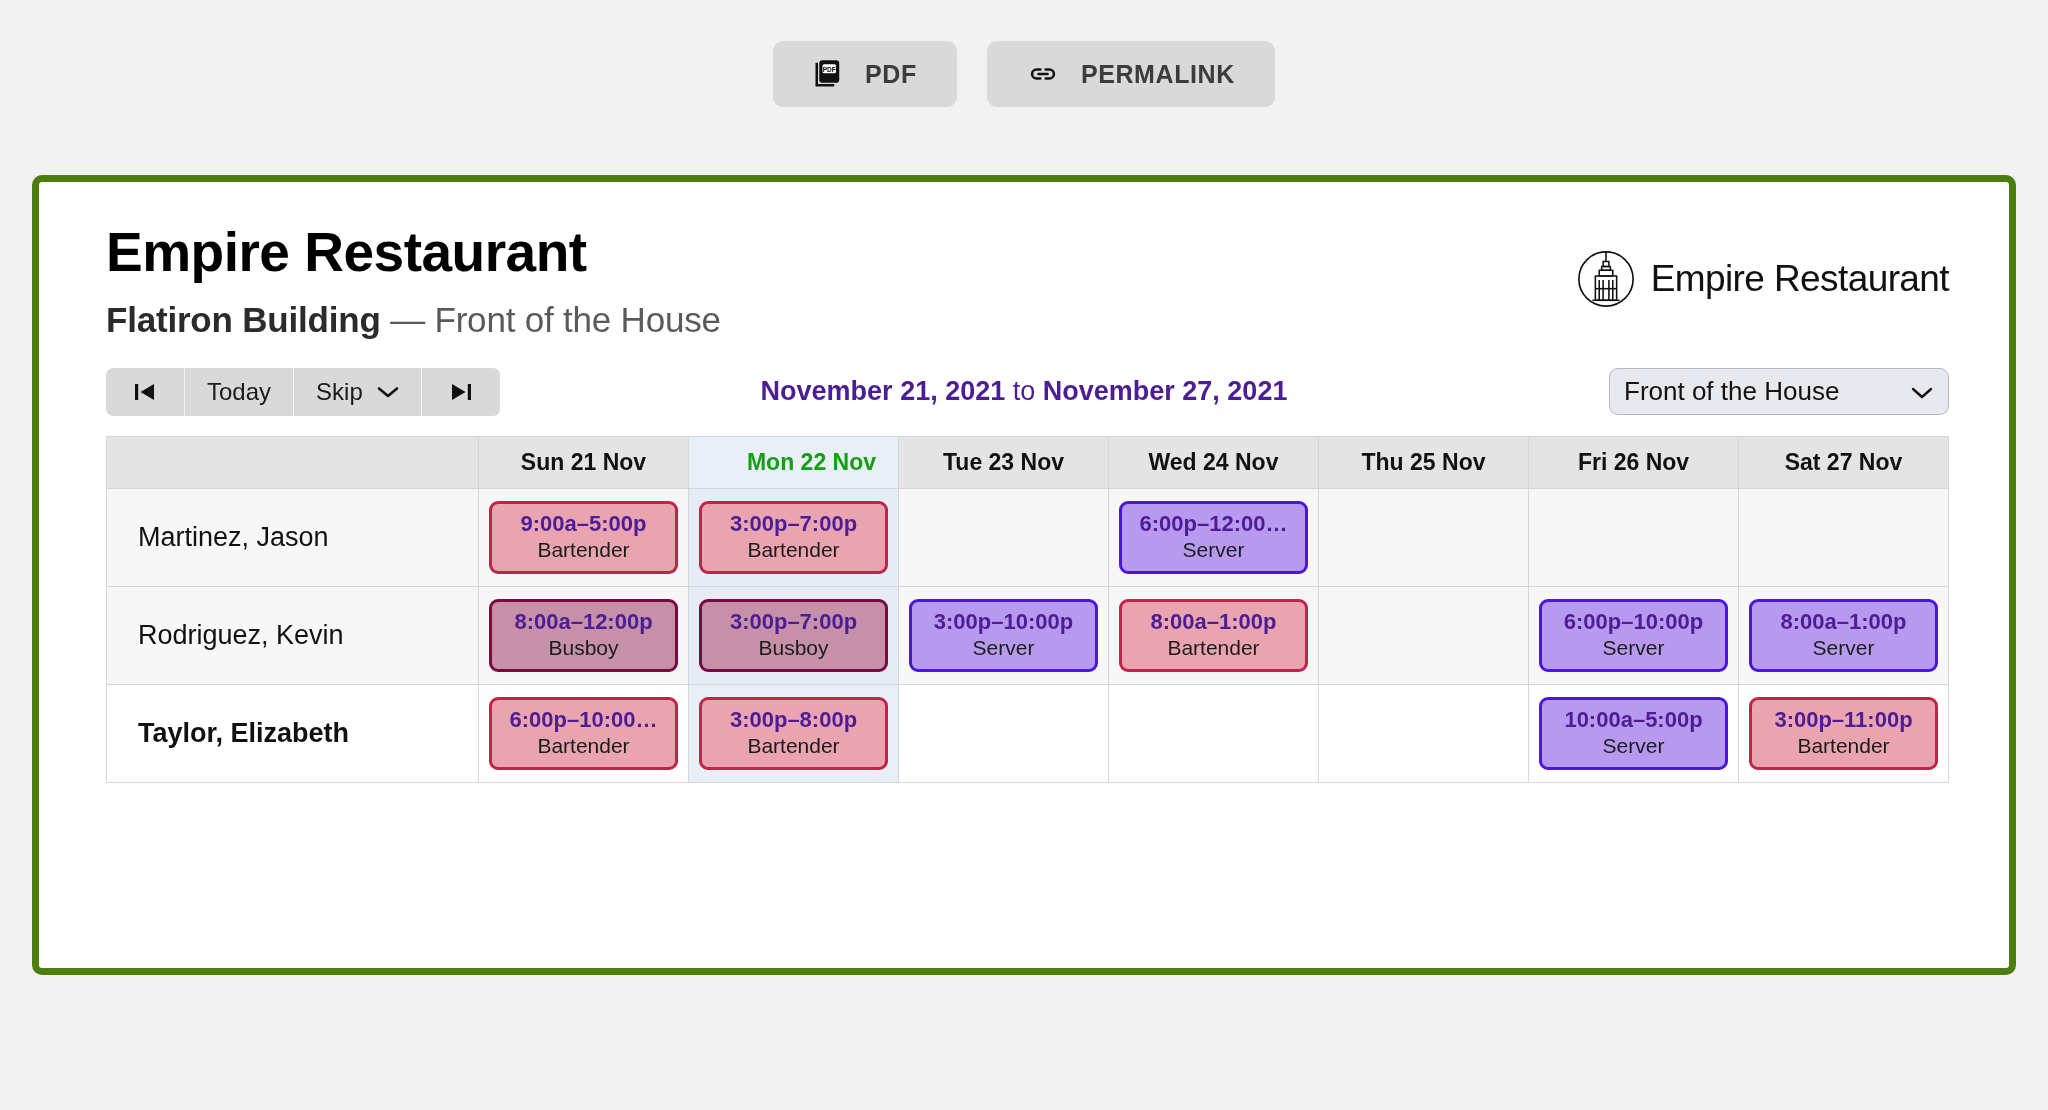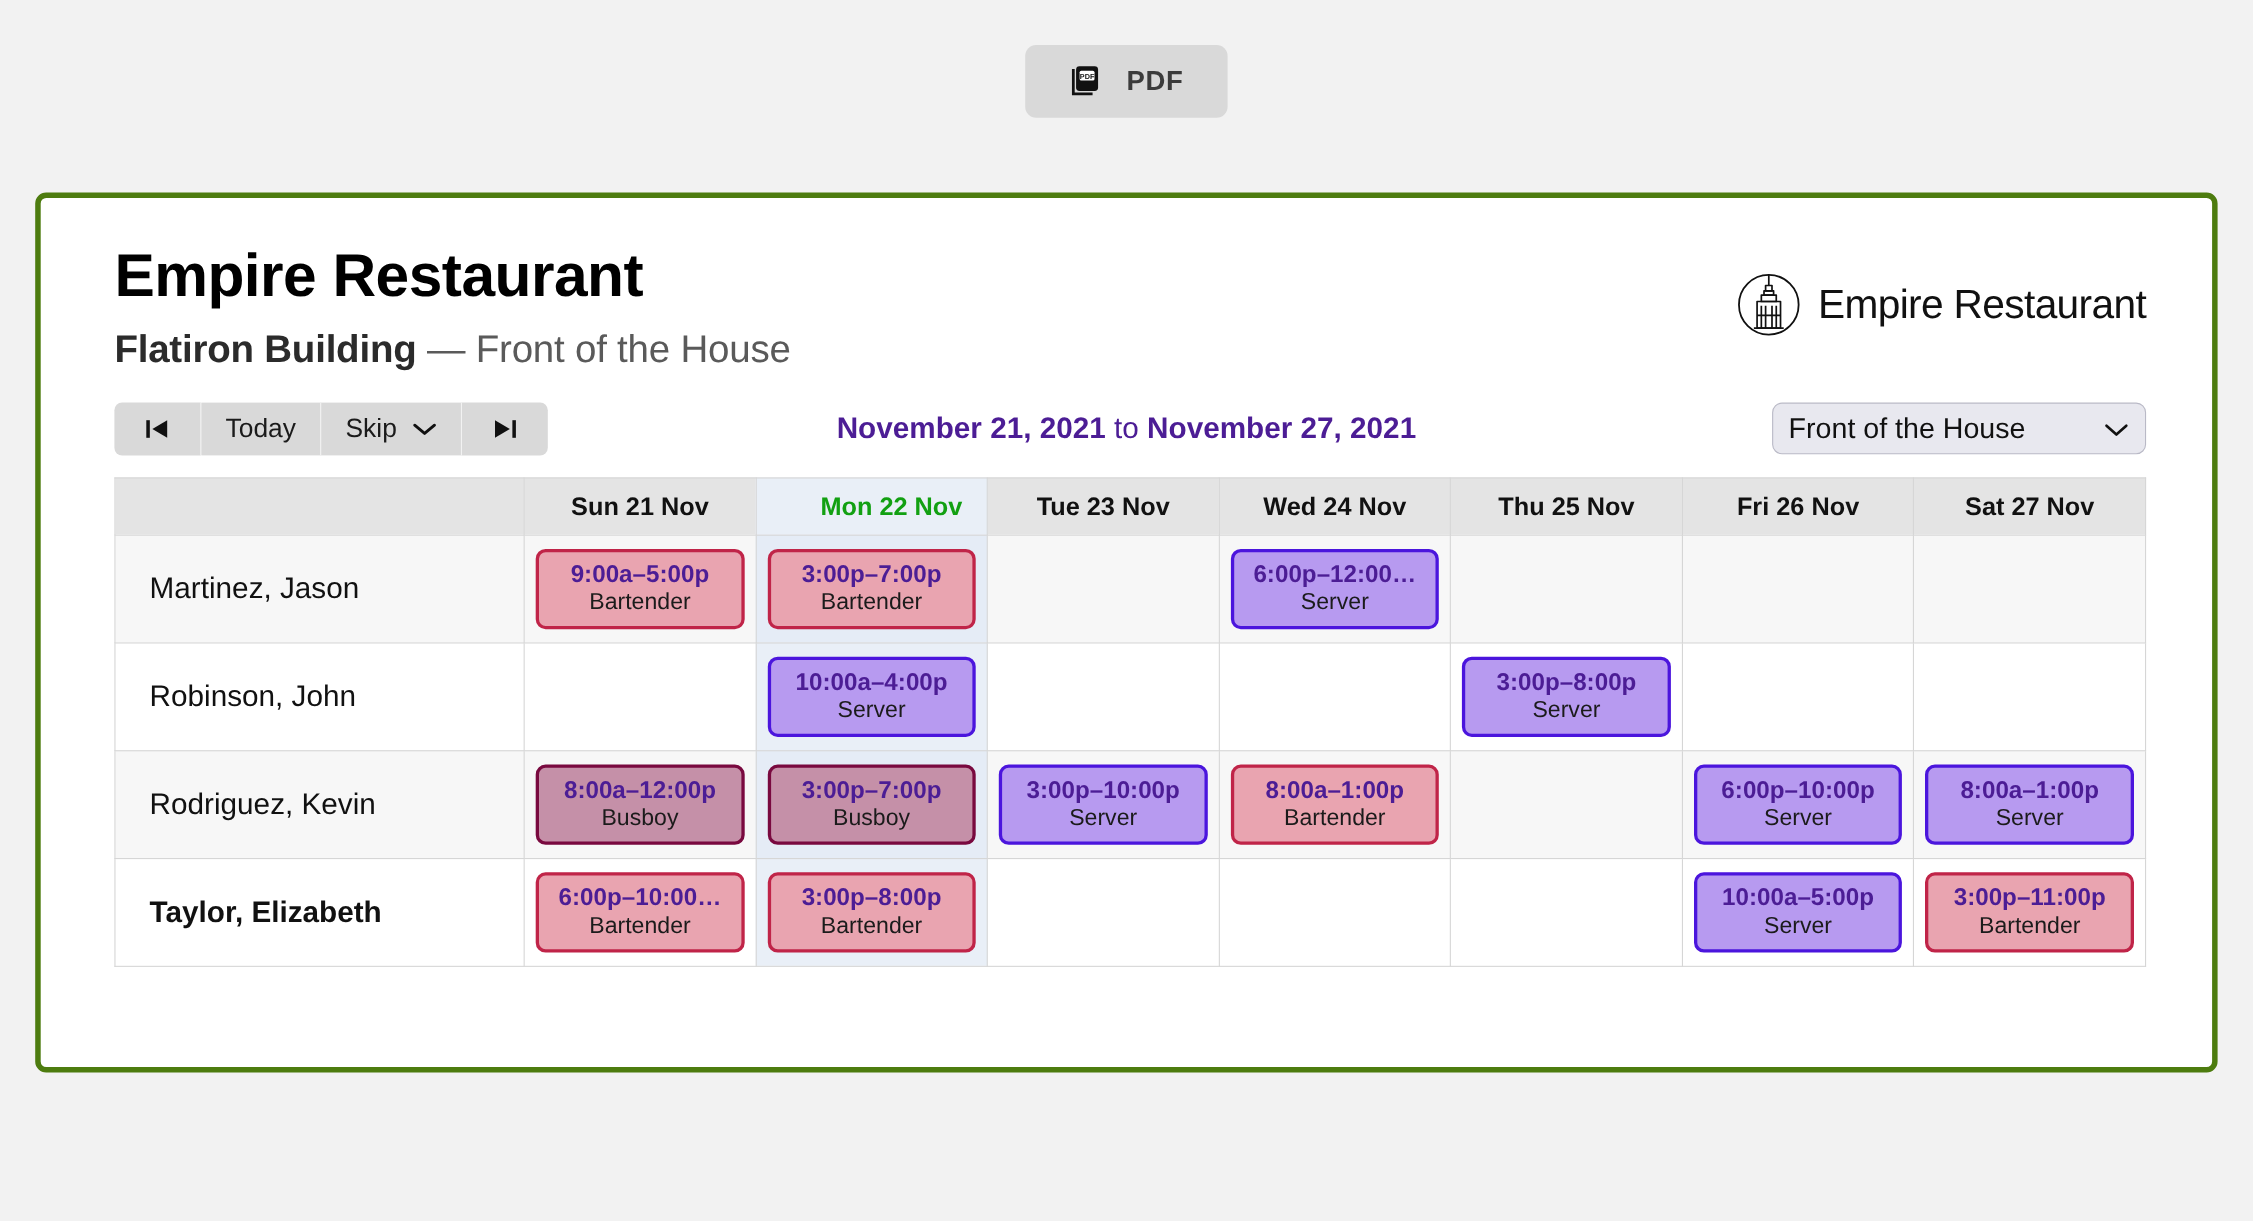--- a/index.html
+++ b/index.html
@@ -25,21 +25,21 @@
   .topbtn .lbl {
     font-size: 25px; font-weight: 700; letter-spacing: .6px; color: #3c3c3c;
   }
   .ico { display: inline-flex; align-items: center; justify-content: center; }
 
   
   .card {
     position: absolute; left: 32px; top: 175px;
     width: 1984px; height: 800px;
     background: #ffffff;
-    border: 5px solid #4d7c0f;
+    border: 7px solid #4d7c0f;
     border-radius: 10px;
     padding: 42px 34px 0 34px;
   }
 
   .headrow { display: flex; align-items: flex-start; justify-content: space-between; }
   .titles { padding-left: 33px; }
   h1.org {
     margin: 0; font-size: 55px; line-height: 1.05; font-weight: 700;
     color: #000; letter-spacing: -0.5px;
   }
@@ -150,20 +150,32 @@
         <svg width="30" height="30" viewBox="0 0 24 24" aria-hidden="true">
           <path d="M2 3h2v17h13v2H2z" fill="#111"></path>
           <rect x="5" y="1" width="16" height="18" rx="2.5" fill="#111"></rect>
           <rect x="7.6" y="4.2" width="10.8" height="7.2" rx="1.2" fill="#fff"></rect>
           <text x="13" y="10.1" font-size="5.3" font-family="Liberation Sans, sans-serif" font-weight="700" fill="#111" text-anchor="middle">PDF</text>
         </svg>
       </span>
       <span class="lbl">PDF</span>
     </button>
 
+    <button class="topbtn">
+      <span class="ico">
+        <svg width="32" height="32" viewBox="0 0 24 24" aria-hidden="true">
+          <g fill="none" stroke="#111" stroke-width="1.9" stroke-linecap="round">
+            <path d="M10 8.6H7.2a3.4 3.4 0 0 0 0 6.8H10"></path>
+            <path d="M14 8.6h2.8a3.4 3.4 0 0 1 0 6.8H14"></path>
+            <path d="M8.6 12h6.8"></path>
+          </g>
+        </svg>
+      </span>
+      <span class="lbl">PERMALINK</span>
+    </button>
   </div>
 
   <div class="card">
 
     <div class="headrow">
       <div class="titles">
         <h1 class="org">Empire Restaurant</h1>
         <div class="sub"><b>Flatiron Building</b><span> — </span><span>Front of the House</span></div>
       </div>
 
@@ -262,40 +274,20 @@
             <td class="cell">
               <div class="chip server">
                 <div class="t">6:00p–12:00…</div>
                 <div class="r">Server</div>
               </div>
             </td>
             <td class="cell"></td>
             <td class="cell"></td>
             <td class="cell"></td>
           </tr>
-          <tr>
-            <td class="namecell">Robinson, John</td>
-            <td class="cell"></td>
-            <td class="cell mon">
-              <div class="chip server">
-                <div class="t">10:00a–4:00p</div>
-                <div class="r">Server</div>
-              </div>
-            </td>
-            <td class="cell"></td>
-            <td class="cell"></td>
-            <td class="cell">
-              <div class="chip server">
-                <div class="t">3:00p–8:00p</div>
-                <div class="r">Server</div>
-              </div>
-            </td>
-            <td class="cell"></td>
-            <td class="cell"></td>
-          </tr>
           <tr class="alt">
             <td class="namecell">Rodriguez, Kevin</td>
             <td class="cell">
               <div class="chip busboy">
                 <div class="t">8:00a–12:00p</div>
                 <div class="r">Busboy</div>
               </div>
             </td>
             <td class="cell mon">
               <div class="chip busboy">

